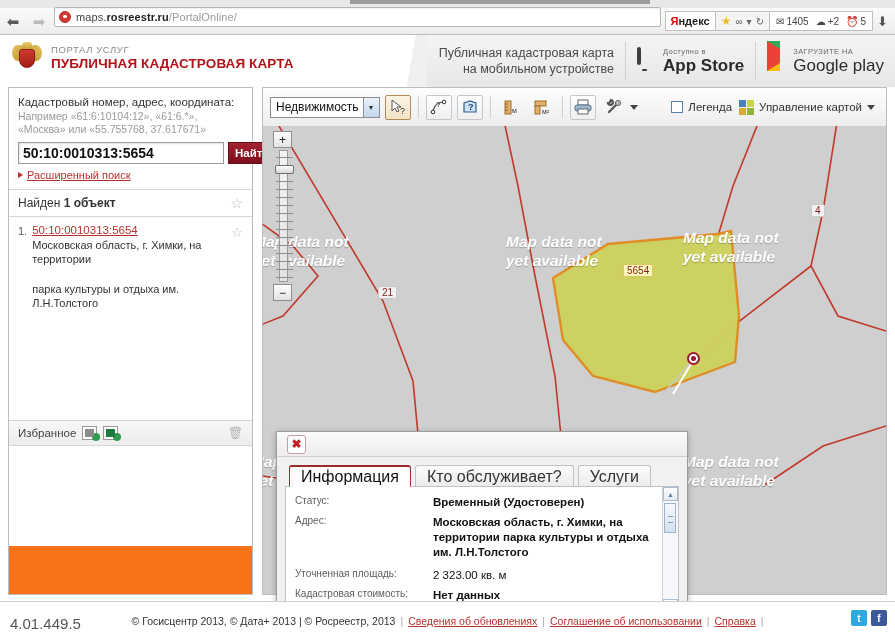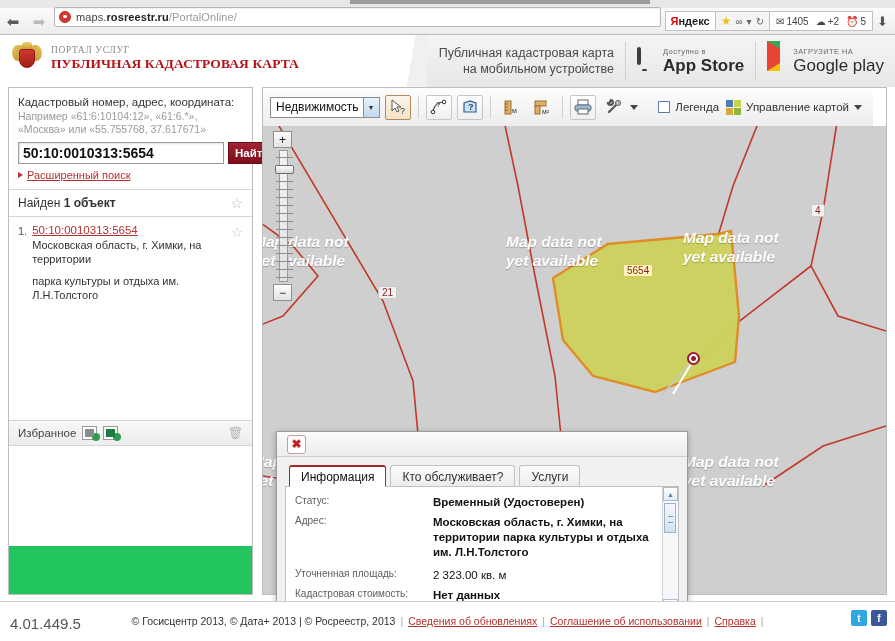--- a/index.html
+++ b/index.html
@@ -62,21 +62,21 @@
     background:#fff;border:1px solid #c0c0c0;border-left:none;font-size:10px;color:#444;
   }
   .ya-item{display:flex;align-items:center;gap:2px;white-space:nowrap;}
   .ya-dl{font-size:13px;color:#555;padding:0 4px;}
 
   
   .portal-header{
     position:absolute;left:0;top:35px;width:895px;height:52px;
     background:#fff;overflow:hidden;
   }
-  .brand{position:absolute;left:12px;top:7px;display:flex;align-items:center;gap:9px;font-family:Liberation Serif, serif;}
+  .brand{position:absolute;left:12px;top:7px;display:flex;align-items:center;gap:9px;}
   .emblem{width:30px;height:32px;position:relative;flex:none;}
   .emblem .shield{
     position:absolute;left:7px;top:7px;width:16px;height:19px;
     background:linear-gradient(#cf3a2f,#a11c14);
     border-radius:3px 3px 8px 8px;border:1px solid #8d1b12;box-sizing:border-box;
   }
   .emblem .wing-l,.emblem .wing-r{
     position:absolute;top:3px;width:12px;height:16px;
     background:linear-gradient(135deg,#e8c560,#b8912c);
     border-radius:60% 40% 40% 60%;
@@ -121,21 +121,21 @@
     border-left:13px solid #ea4335;
   }
   .badge-txt .small{font-size:7.5px;color:#6a6a6a;letter-spacing:.4px;line-height:9px;}
   .badge-txt .big{font-size:17px;color:#2b2b2b;line-height:19px;font-weight:bold;}
   .badge-txt .big.gp{font-weight:normal;}
 
   
   .content{position:absolute;left:0;top:87px;width:895px;height:511px;}
   .sidebar{
     position:absolute;left:8px;top:0;width:245px;height:508px;
-    background:#22c55e;border:1px solid #bdbdbd;box-sizing:border-box;
+    background:#f97316;border:1px solid #bdbdbd;box-sizing:border-box;
   }
   .search-panel{padding:7px 9px 8px 9px;border-bottom:1px solid #d5d5d5;background:#fff;}
   .sp-title{font-size:11.5px;color:#333;line-height:15px;}
   .sp-hint{font-size:10.5px;color:#9a9a9a;line-height:13px;}
   .search-row{display:flex;margin-top:6px;gap:4px;}
   .search-input{
     flex:1;height:22px;border:1px solid #9b9b9b;box-sizing:border-box;
     font-size:14px;font-weight:bold;color:#111;padding:0 4px;
     font-family:"Liberation Sans",sans-serif;
     box-shadow:inset 1px 1px 2px rgba(0,0,0,.12);
@@ -187,21 +187,21 @@
   }
   .trash{margin-left:auto;color:#b5b5b5;font-size:12px;cursor:pointer;}
   .fav-body{height:100px;background:#fff;}
 
   
   .map-panel{
     position:absolute;left:262px;top:0;width:625px;height:508px;
     border:1px solid #bdbdbd;box-sizing:border-box;background:#fff;
   }
   .map-toolbar{
-    position:absolute;left:0;top:0;right:13px;height:38px;
+    position:absolute;left:0;top:0;right:0;height:38px;
     background:linear-gradient(#fdfdfd,#ededed);
     border-bottom:1px solid #c4c4c4;
     display:flex;align-items:center;padding:0 7px;gap:5px;
   }
   .tb-select{
     height:21px;border:1px solid #8d8d8d;background:#fff;display:flex;align-items:center;
     font-size:12px;color:#111;padding-left:5px;cursor:pointer;box-sizing:border-box;
   }
   .tb-select .arrow{
     width:15px;height:19px;margin-left:4px;
@@ -295,21 +295,21 @@
   }
   .popup-title{font-size:12px;font-weight:bold;color:#222;}
   .popup-close{
     width:17px;height:17px;border:1px solid #c3a0a0;border-radius:3px;background:#fff;
     display:flex;align-items:center;justify-content:center;
     color:#c42020;font-size:12px;font-weight:bold;cursor:pointer;line-height:1;
   }
   .popup-tabs{display:flex;align-items:flex-end;gap:4px;padding:6px 8px 0 12px;height:24px;box-sizing:content-box;}
   .ptab{
     height:22px;padding:0 11px;display:flex;align-items:center;
-    font-size:12px;color:#333;cursor:pointer;
+    font-size:16px;color:#333;cursor:pointer;
     background:linear-gradient(#fcfcfc,#ebebeb);
     border:1px solid #c2c2c2;border-bottom:none;border-radius:3px 3px 0 0;
     box-sizing:border-box;
   }
   .ptab.active{
     background:#fff;color:#111;border-color:#a02a2a;border-bottom:1px solid #fff;
     border-top-width:2px;position:relative;z-index:2;
   }
   .popup-body{
     position:absolute;left:8px;right:8px;top:54px;bottom:8px;
@@ -466,21 +466,21 @@
         <span class="t"><span>Найден </span><b>1 объект</b></span>
         <span class="star">☆</span>
       </div>
 
       <div class="results">
         <div class="result-item">
           <span class="r-num">1.</span>
           <span class="r-body">
             <span class="r-link" style="display:block">50:10:0010313:5654</span>
             <span class="r-addr" style="display:block">Московская область, г. Химки, на территории</span>
-            <span class="r-addr" style="display:block;margin-top:8px">парка культуры и отдыха им. Л.Н.Толстого</span>
+            <span class="r-addr" style="display:block;margin-top:16px">парка культуры и отдыха им. Л.Н.Толстого</span>
           </span>
           <span class="r-star">☆</span>
         </div>
       </div>
 
       <div class="fav-bar">
         <span class="lab">Избранное</span>
         <span class="xls-icon gray">
             <span class="arr"></span>
           </span>

